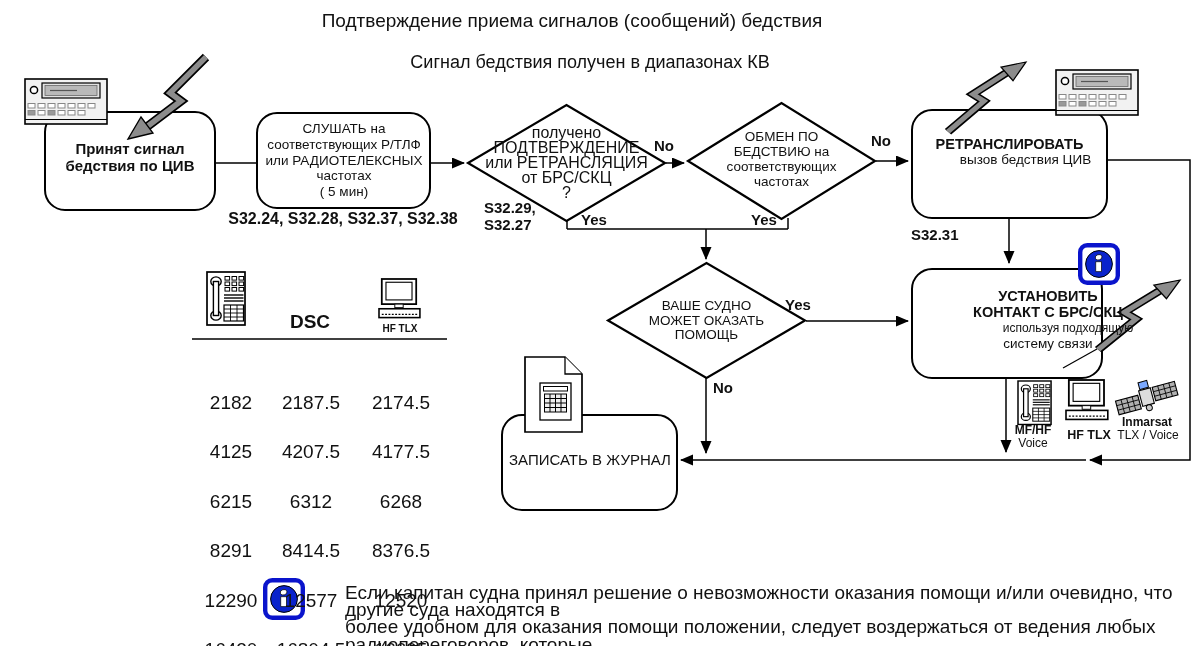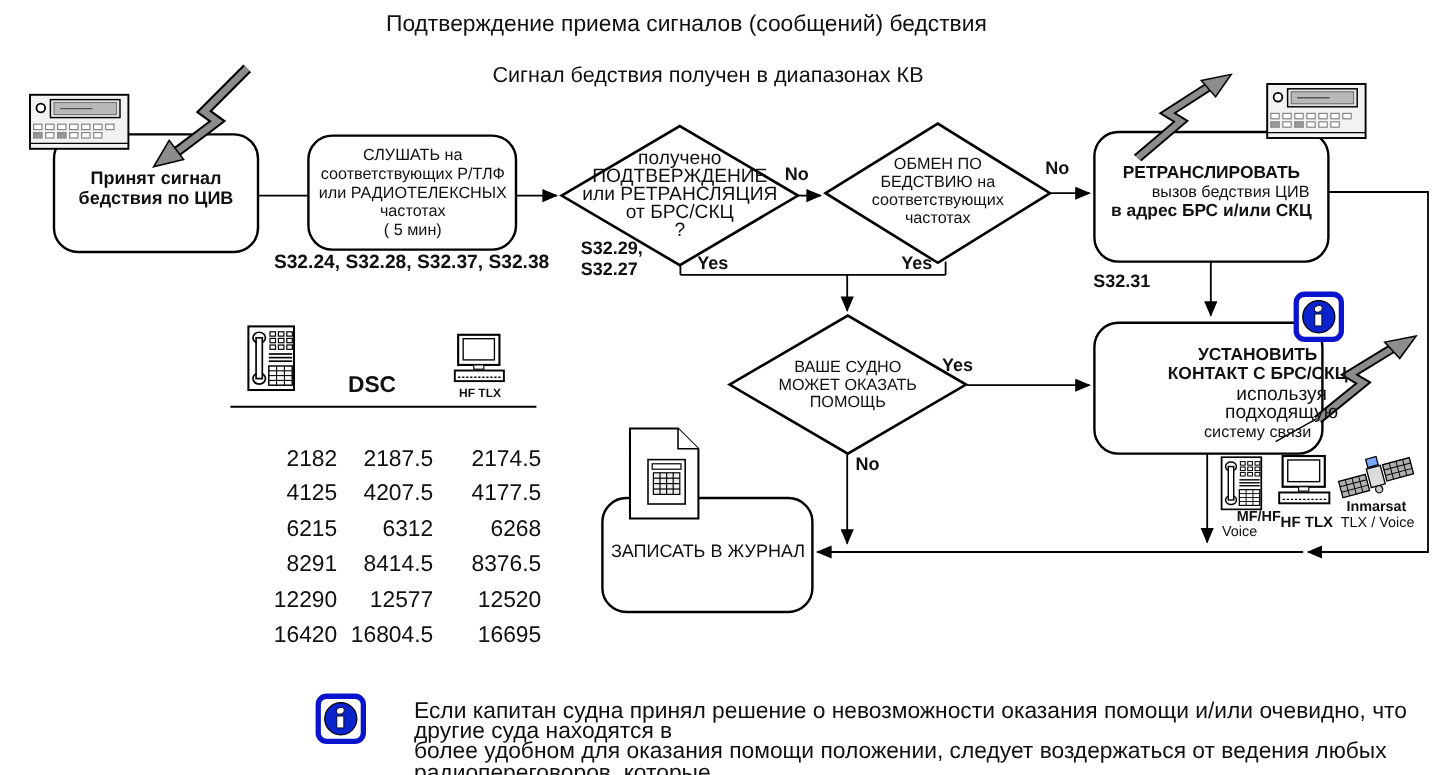--- a/index.html
+++ b/index.html
@@ -3,21 +3,21 @@
 <meta charset="utf-8">
 <style>
   html,body{margin:0;padding:0;background:#fff;}
   body{width:1200px;height:646px;position:relative;overflow:hidden;
        font-family:"Liberation Sans", sans-serif;color:#111;}
   svg.canvas{position:absolute;left:0;top:0;}
   .t{position:absolute;line-height:1.15;}
   .c{text-align:center;}
   .b{font-weight:bold;}
   .pre{white-space:pre-line;}
-  .cell{height:29.4px;line-height:29.4px;text-align:right;font-size:19px;}
+  .cell{height:29.4px;line-height:29.4px;text-align:center;font-size:19px;margin-top:20px;}
 </style>
 </head>
 <body>
 
 <svg class="canvas" width="1200" height="646" viewBox="0 0 1200 646">
   <defs>
     <marker id="ah" markerUnits="userSpaceOnUse" markerWidth="14" markerHeight="12" refX="12" refY="5.5" orient="auto">
       <path d="M0,0 L13,5.5 L0,11 Z" fill="#000"></path>
     </marker>
 
@@ -213,34 +213,33 @@
 <div class="t c pre" style="left:688px;top:130px;width:187px;font-size:13.5px;line-height:14.9px;">ОБМЕН ПО
 БЕДСТВИЮ на
 соответствующих
 частотах</div>
 <div class="t c b" style="left:858px;top:132px;width:46px;font-size:15px;">No</div>
 <div class="t c b" style="left:740px;top:211px;width:48px;font-size:15px;">Yes</div>
 
 <div class="t c" style="left:912px;top:136px;width:195px;">
   <div class="b" style="font-size:14.5px;line-height:16px;">РЕТРАНСЛИРОВАТЬ</div>
   <div style="font-size:13.5px;line-height:15.5px;padding-left:32px;">вызов бедствия ЦИВ</div>
-  <div class="b" style="font-size:14.5px;line-height:17px;">в адрес БРС и/или СКЦ</div>
 </div>
 <div class="t b" style="left:911px;top:226px;font-size:15px;">S32.31</div>
 
 <div class="t c pre" style="left:608px;top:299px;width:197px;font-size:13.5px;line-height:14.6px;">ВАШЕ СУДНО
 МОЖЕТ ОКАЗАТЬ
 ПОМОЩЬ</div>
 <div class="t c b" style="left:775px;top:296px;width:46px;font-size:15px;">Yes</div>
 <div class="t c b" style="left:702px;top:379px;width:42px;font-size:15px;">No</div>
 
 <div class="t c" style="left:912px;top:289px;width:190px;padding-left:41px;">
   <div class="b" style="font-size:14.5px;line-height:15px;">УСТАНОВИТЬ</div>
   <div class="b" style="font-size:14.5px;line-height:16.5px;">КОНТАКТ С БРС/СКЦ</div>
-  <div style="font-size:16px;line-height:15.5px;margin-left:40px;">используя подходящую</div>
+  <div style="font-size:12px;line-height:15.5px;margin-left:40px;">используя подходящую</div>
   <div style="font-size:13.5px;line-height:15px;">систему связи</div>
 </div>
 
 <div class="t c" style="left:503px;top:451px;width:174px;font-size:15px;">ЗАПИСАТЬ В ЖУРНАЛ</div>
 
 <div class="t c b" style="left:278px;top:311px;width:64px;font-size:19px;">DSC</div>
 <div class="t c b" style="left:370px;top:323px;width:60px;font-size:10px;">HF TLX</div>
 
 <div class="t" style="left:181px;top:368px;width:100px;">
   <div class="cell">2182</div>
@@ -260,21 +259,21 @@
 </div>
 <div class="t" style="left:351px;top:368px;width:100px;">
   <div class="cell">2174.5</div>
   <div class="cell">4177.5</div>
   <div class="cell">6268</div>
   <div class="cell">8376.5</div>
   <div class="cell">12520</div>
   <div class="cell">16695</div>
 </div>
 
-<div class="t c b" style="left:1006px;top:424px;width:54px;font-size:12px;margin-left:16px;">MF/HF</div>
+<div class="t c b" style="left:1006px;top:424px;width:54px;font-size:12px;">MF/HF</div>
 <div class="t c" style="left:1006px;top:437px;width:54px;font-size:12px;">Voice</div>
 <div class="t c b" style="left:1060px;top:428px;width:58px;font-size:12.5px;">HF TLX</div>
 <div class="t c b" style="left:1115px;top:416px;width:64px;font-size:12px;text-align:center;">Inmarsat</div>
 <div class="t c" style="left:1110px;top:429px;width:76px;font-size:12px;">TLX / Voice</div>
 
 <div class="t pre" style="left:345px;top:584px;width:845px;font-size:19px;line-height:17.2px;">Если капитан судна принял решение о невозможности оказания помощи и/или очевидно, что  другие суда находятся в
 более удобном для оказания помощи положении, следует воздержаться от ведения любых радиопереговоров, которые
 могут мешать проведению спасательной операции.</div>
 
 </body></html>

